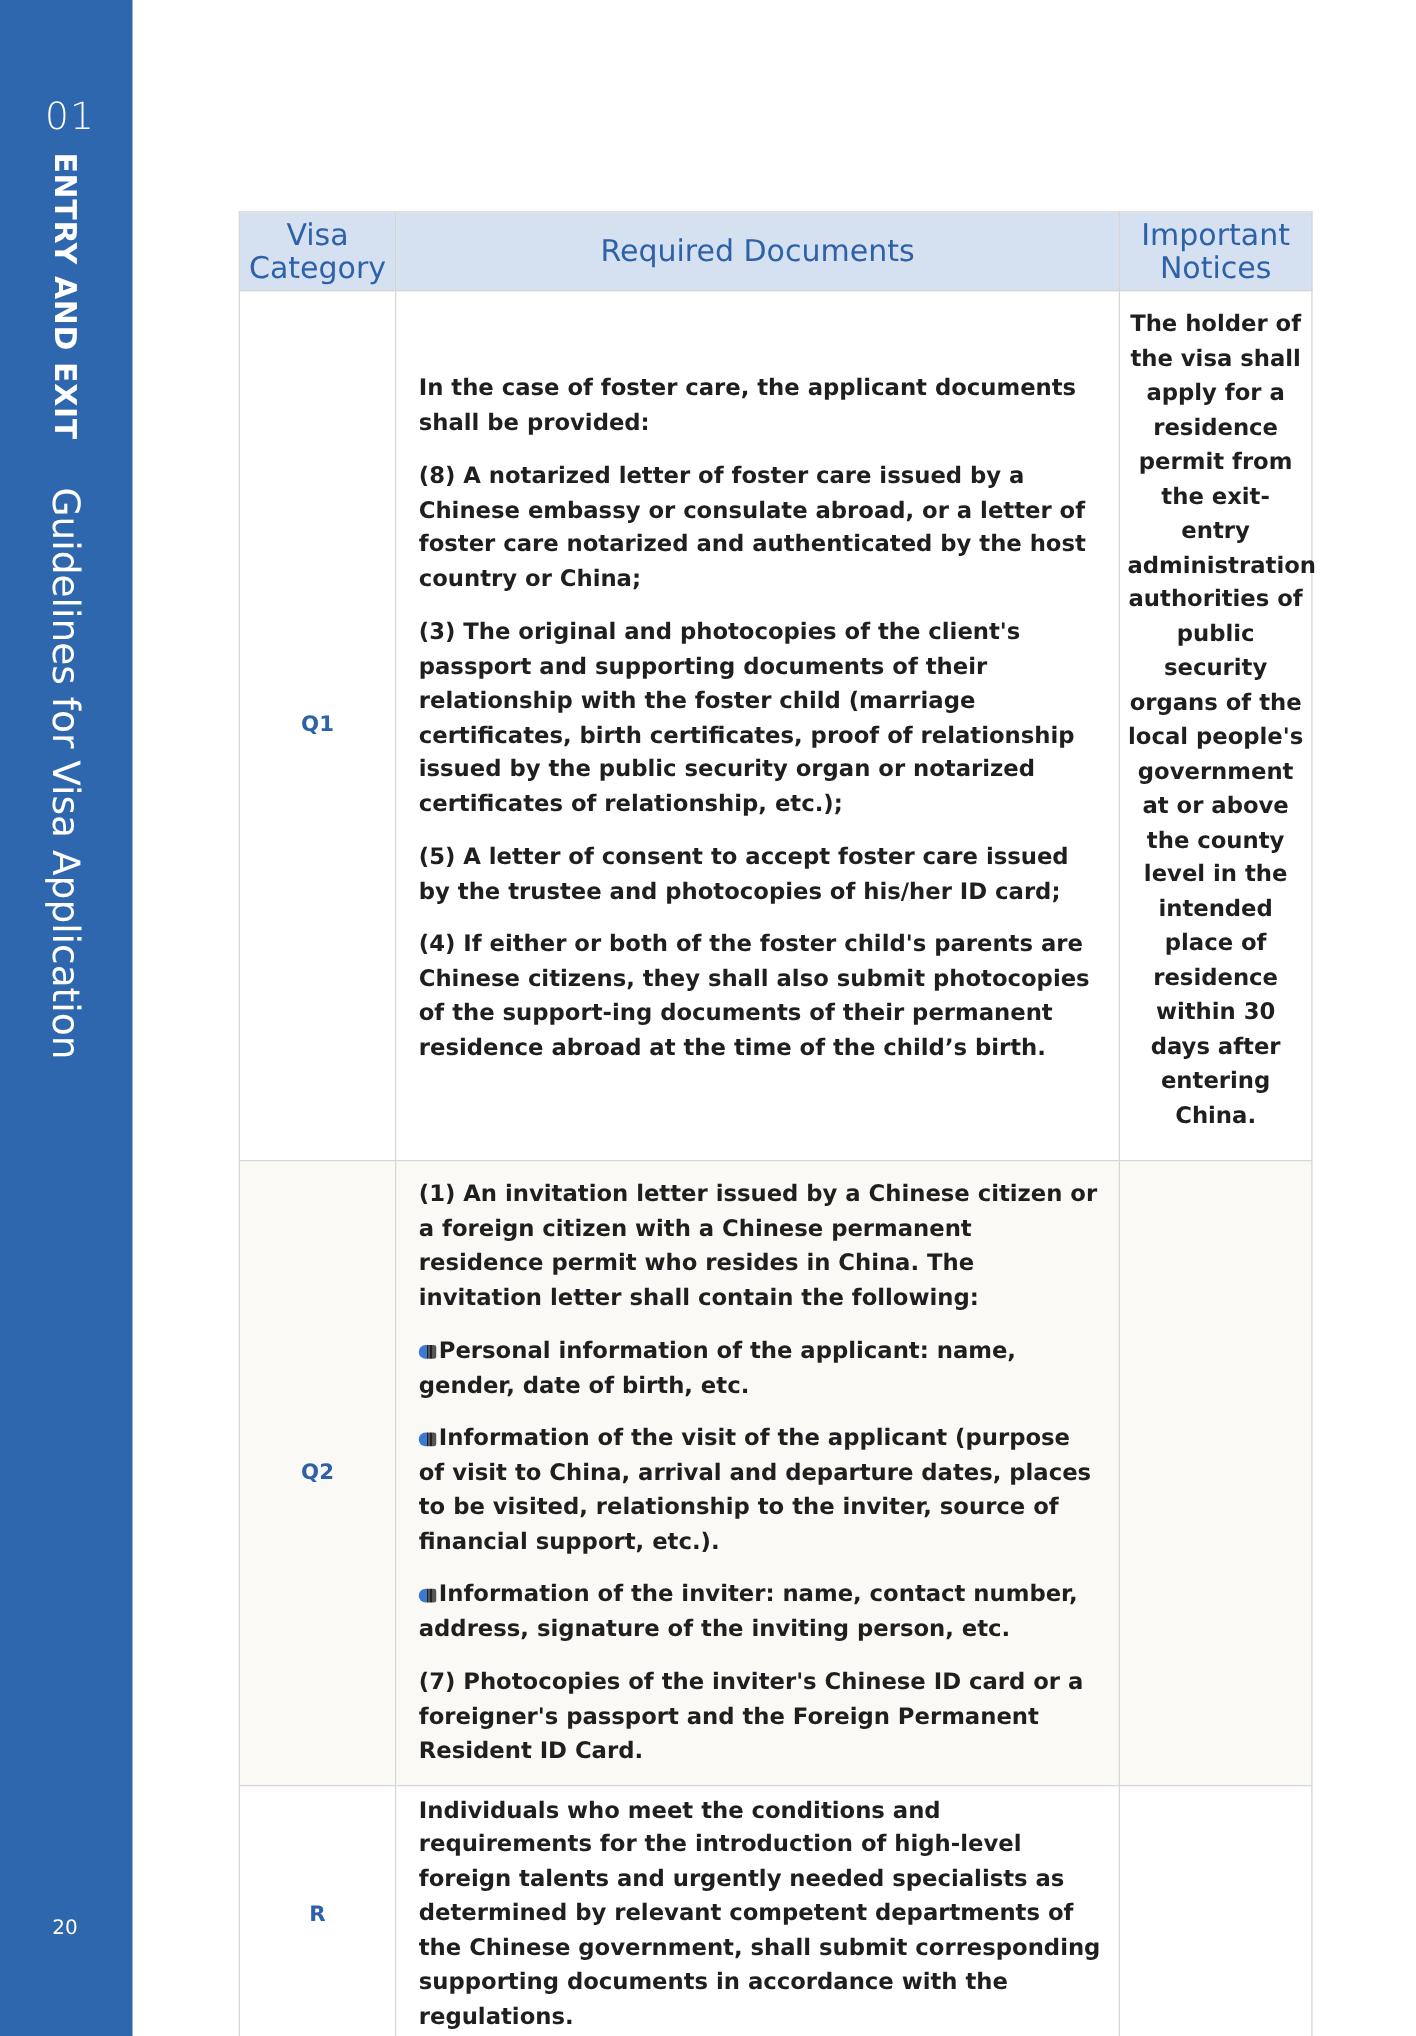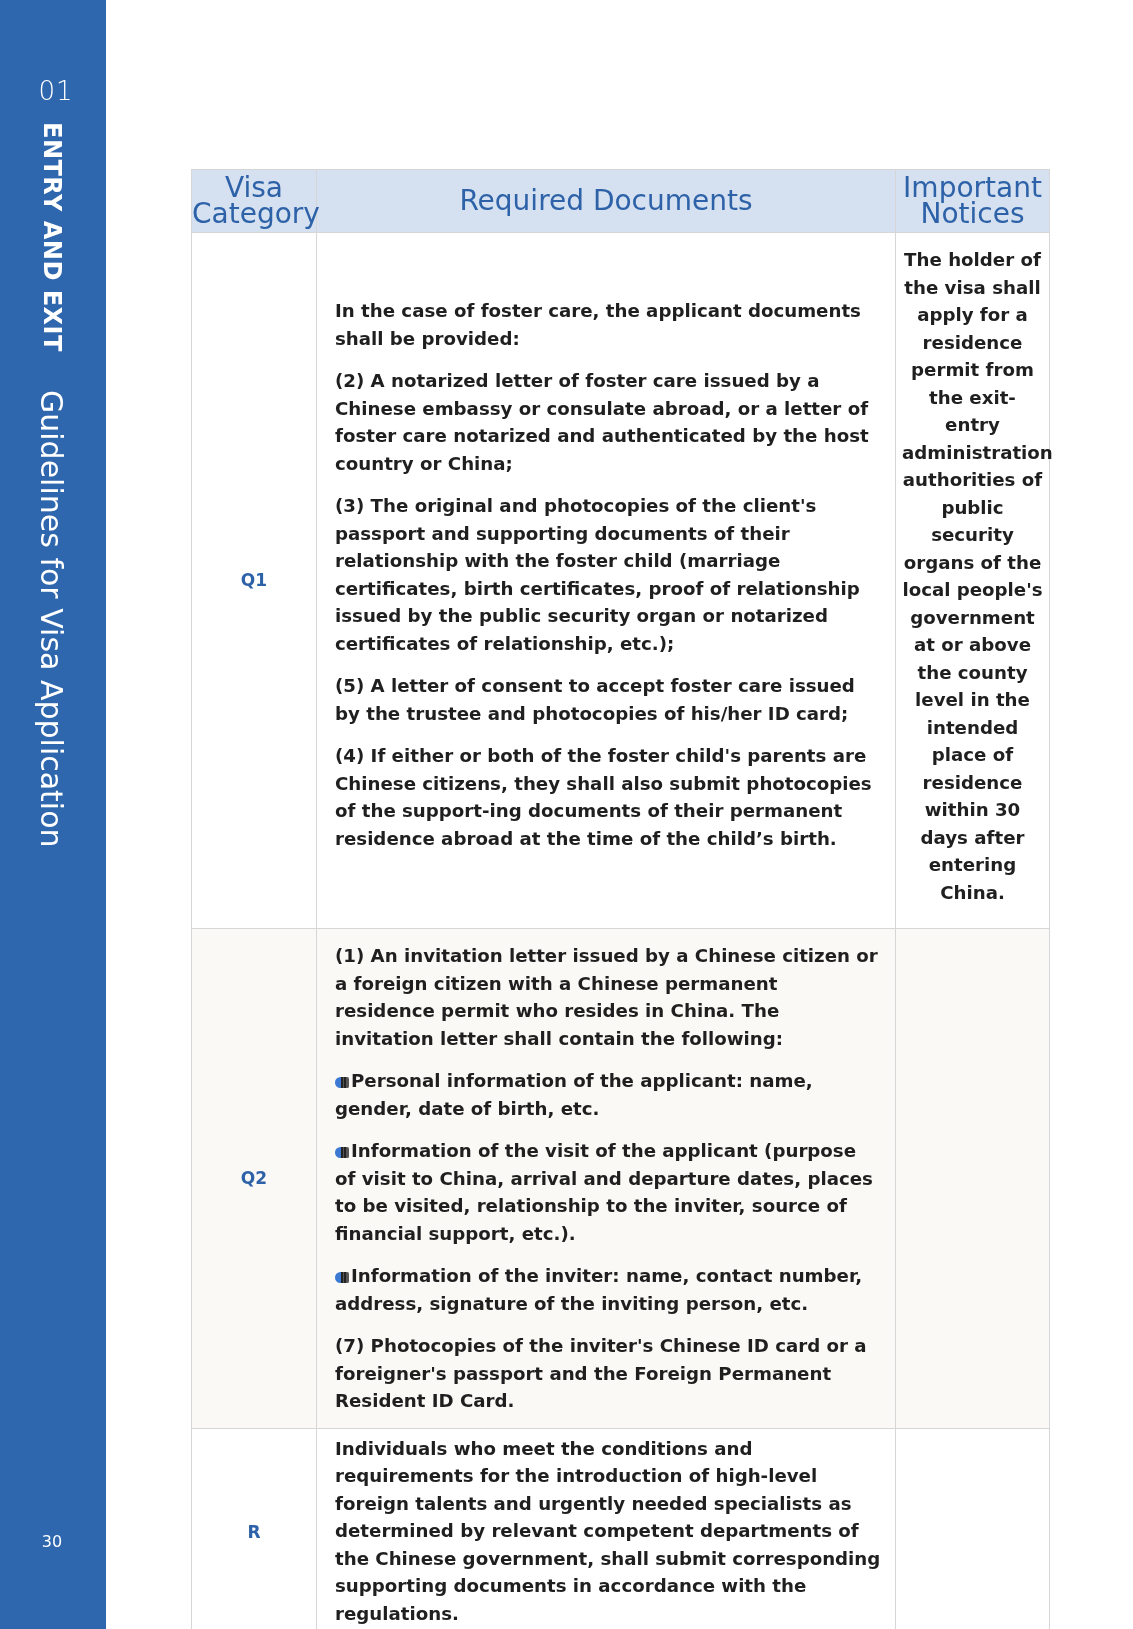--- a/index.html
+++ b/index.html
@@ -15,21 +15,21 @@
   }
   .sidebar {
     position: absolute; left: 0; top: 0;
     width: 106px; height: 1629px;
     background: #2e67ae;
   }
   .chapter-num {
     position: absolute; left: 0; width: 112px; top: 76px;
     text-align: center;
     color: #ffffff;
-    font-size: 26px;
+    font-size: 30px;
     font-family: "DejaVu Sans", sans-serif;
     font-weight: 300;
     letter-spacing: 1px;
   }
   .vertical {
     position: absolute;
     writing-mode: vertical-rl;
     color: #ffffff;
     white-space: nowrap;
   }
@@ -63,21 +63,21 @@
   .table td, .table th {
     border: 1.5px solid #d6d6d6;
     padding: 0;
     vertical-align: middle;
     font-weight: bold;
   }
   .table th {
     background: #d5e1f0;
     color: #2e62a8;
     font-weight: normal;
-    font-size: 28px;
+    font-size: 24px;
     line-height: 26px;
     height: 62px;
     text-align: center;
   }
   .col-cat { width: 125px; }
   .col-docs { width: 579px; }
   .col-notice { width: 154px; }
 
   .cat-cell {
     text-align: center;
@@ -115,42 +115,42 @@
     margin-right: 2px;
   }
 </style>
 </head>
 <body>
 
 <div class="sidebar">
   <div class="chapter-num">01</div>
   <div class="vertical chapter-title">ENTRY AND EXIT</div>
   <div class="vertical book-title">Guidelines for Visa Application</div>
-  <div class="page-number">30</div>
+  <div class="page-number">20</div>
 </div>
 
 <table class="table">
   <colgroup>
     <col class="col-cat">
     <col class="col-docs">
     <col class="col-notice">
   </colgroup>
   <thead>
     <tr>
       <th>Visa Category</th>
       <th>Required Documents</th>
       <th>Important Notices</th>
     </tr>
   </thead>
   <tbody>
     <tr class="row-q1">
       <td class="cat-cell">Q1</td>
       <td class="docs-cell">
         <p>In the case of foster care, the applicant documents shall be provided:</p>
-        <p>(2) A notarized letter of foster care issued by a Chinese embassy or consulate abroad, or a letter of foster care notarized and authenticated by the host country or China;</p>
+        <p>(8) A notarized letter of foster care issued by a Chinese embassy or consulate abroad, or a letter of foster care notarized and authenticated by the host country or China;</p>
         <p>(3) The original and photocopies of the client's passport and supporting documents of their relationship with the foster child (marriage certificates, birth certificates, proof of relationship issued by the public security organ or notarized certificates of relationship, etc.);</p>
         <p>(5) A letter of consent to accept foster care issued by the trustee and photocopies of his/her ID card;</p>
         <p>(4) If either or both of the foster child's parents are Chinese citizens, they shall also submit photocopies of the support-ing documents of their permanent residence abroad at the time of the child’s birth.</p>
       </td>
       <td class="notice-cell">The holder of the visa shall apply for a residence permit from the exit-entry administration authorities of public security organs of the local people's government at or above the county level in the intended place of residence within 30 days after entering China.</td>
     </tr>
     <tr class="row-q2">
       <td class="cat-cell">Q2</td>
       <td class="docs-cell">
         <p>(1) An invitation letter issued by a Chinese citizen or a foreign citizen with a Chinese permanent residence permit who resides in China. The invitation letter shall contain the following:</p>

